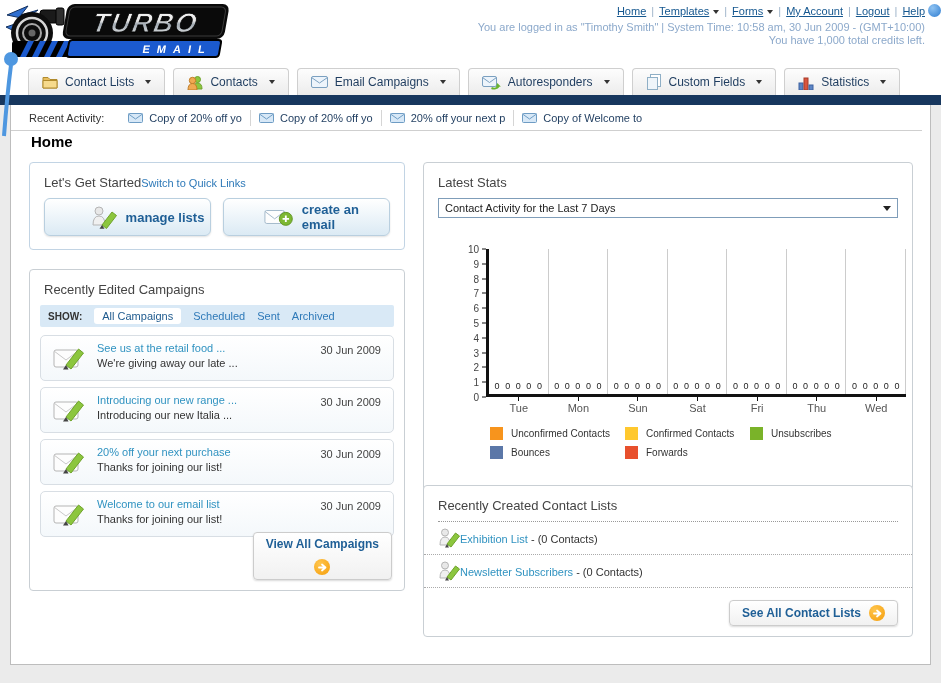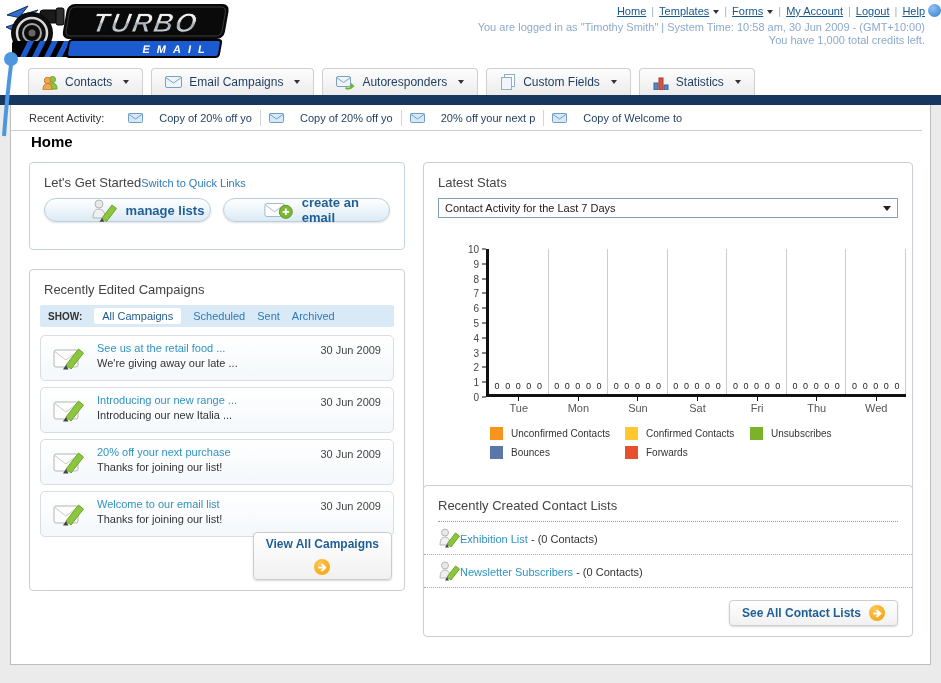--- a/index.html
+++ b/index.html
@@ -25,35 +25,35 @@
          border-radius:4px 4px 0 0; font-size:12px; color:#1E3C5F; cursor:pointer; }
   .navy-bar { position:absolute; top:95px; left:0; width:941px; height:10px; background:#17375E; z-index:3; }
 
   
   .content-box { position:absolute; top:105px; left:10px; width:921px; height:560px; background:#fff;
                  border:1px solid #BDBDBD; border-top:none; z-index:2; }
 
   .recent-activity { position:absolute; top:0; left:0; right:8px; height:26px; display:flex; align-items:center;
                      padding-left:18px; border-bottom:1px solid #CFCFCF; font-size:11px; color:#333; }
   .ra-label { margin-right:16px; }
-  .ra-item { display:flex; align-items:center; gap:16px; color:#1E3C5F; padding:0 8px; cursor:pointer; white-space:nowrap; overflow:hidden; }
+  .ra-item { display:flex; align-items:center; gap:6px; color:#1E3C5F; padding:0 8px; cursor:pointer; white-space:nowrap; overflow:hidden; }
   .ra-sep { width:1px; height:16px; background:#D5D5D5; }
 
   .page-title { position:absolute; left:20px; top:28px; font-size:15px; font-weight:bold; color:#000; }
 
   .panel { position:absolute; background:#fff; border-radius:4px; }
   .panel-head { display:flex; justify-content:flex-start; align-items:baseline; margin:12px 14px 8px; }
   .panel-title { font-size:13px; color:#444; }
   .small-link { font-size:11px; color:#2E79B8; text-decoration:none; cursor:pointer; }
 
   
   .get-started { left:18px; top:57px; width:376px; height:88px; border:1px solid #C2D4E4; }
   .gs-buttons { display:flex; gap:12px; margin:6px 14px 0; }
-  .gs-btn { flex:1; height:24px; display:flex; align-items:center; justify-content:center; gap:9px;
-            background:linear-gradient(#FFFFFF,#DBEAF4); border:1px solid #B9CFDF; border-radius:16px;
+  .gs-btn { flex:1; height:38px; display:flex; align-items:center; justify-content:center; gap:9px;
+            background:linear-gradient(#FFFFFF,#DBEAF4); border:1px solid #B9CFDF; border-radius:6px;
             box-shadow:0 1px 2px rgba(0,0,0,.12); font-size:13px; font-weight:bold; color:#1F5F96; cursor:pointer;padding-left:40px; }
 
   
   .campaigns { left:18px; top:164px; width:376px; height:322px; border:1px solid #C9CFD4; }
   .show-bar { margin:2px 10px 8px; height:22px; background:#D9E9F6; border-radius:2px; display:flex; align-items:center; gap:12px; padding:0 8px; }
   .show-label { font-size:10px; font-weight:bold; color:#333; }
   .filter { font-size:11px; color:#2E79B8; cursor:pointer; }
   .filter.active { background:#fff; color:#1E5A8E; border-radius:3px; padding:2px 8px; }
   .camp-list { margin:0 10px; }
   .camp-item { position:relative; height:46px; border:1px solid #D8DEE4; border-radius:5px; margin-bottom:6px;
@@ -152,20 +152,28 @@
     <a>Home</a><span class="sep">|</span><a><span>Templates</span><span class="caret"></span></a><span class="sep">|</span><a><span>Forms</span><span class="caret"></span></a><span class="sep">|</span><a>My Account</a><span class="sep">|</span><a>Logout</a><span class="sep">|</span><a>Help</a>
   </div>
   <div class="login-info">
     <div>You are logged in as "Timothy Smith" | System Time: 10:58 am, 30 Jun 2009 - (GMT+10:00)</div>
     <div>You have 1,000 total credits left.</div>
   </div>
   <div class="help-bubble"></div>
 
   <div class="tabs">
     <div class="tab">
+      <svg width="16" height="14" viewBox="0 0 16 14">
+        <path d="M1 2.5 h5 l2 2 h7 v8.5 h-14 Z" fill="#E8BE5E" stroke="#B08A2D"></path>
+        <path d="M1 5.5 h14 v7.5 h-14 Z" fill="#F6DA8D" stroke="#B08A2D"></path>
+      </svg>
+      <span>Contact Lists</span>
+      <span class="caret"></span>
+    </div>
+    <div class="tab">
       <svg width="16" height="15" viewBox="0 0 16 15">
         <circle cx="10.5" cy="4.5" r="3" fill="#8CC63E" stroke="#6FA32B"></circle>
         <path d="M6 14 q0 -6 4.5 -6 q4.5 0 4.5 6 Z" fill="#8CC63E" stroke="#6FA32B"></path>
         <circle cx="5.5" cy="5.5" r="3.2" fill="#F0A952" stroke="#C07E28"></circle>
         <path d="M1 15 q0 -6.5 4.5 -6.5 q4.5 0 4.5 6.5 Z" fill="#F0A952" stroke="#C07E28"></path>
       </svg>
       <span>Contacts</span>
       <span class="caret"></span>
     </div>
     <div class="tab">

